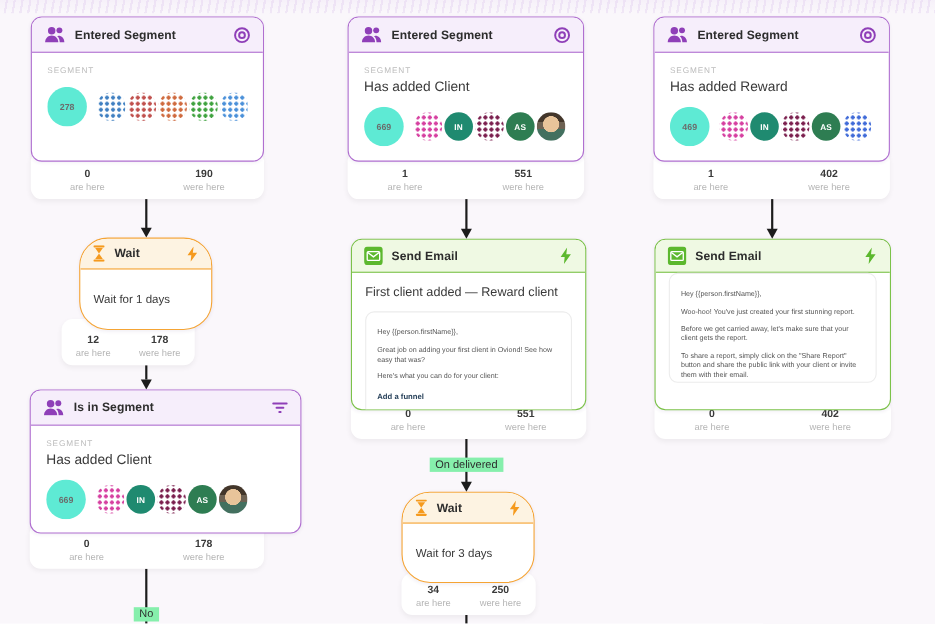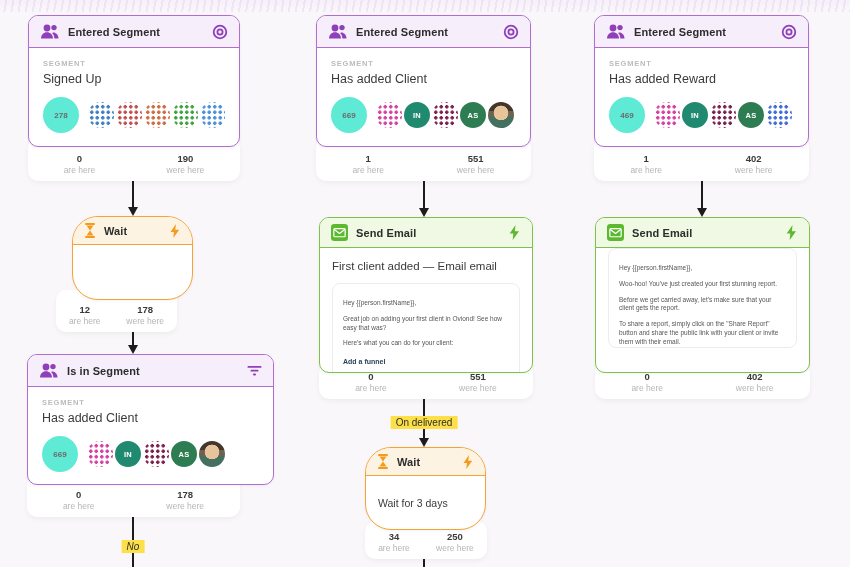--- a/index.html
+++ b/index.html
@@ -25,21 +25,21 @@
   .node-header{
     display:flex; align-items:center; gap:8px; padding:0 11px;
     border-bottom:1.5px solid; height:32px;
   }
   .purple>.node-header{ background:#f6eefb; border-color:#b06fd0; }
   .orange>.node-header{ background:#fdf3e2; border-color:#f5a434; height:28px; }
   .green>.node-header { background:#eff9e3; border-color:#7cc24a; height:30px; }
   .node-title{ font-weight:bold; font-size:11px; color:#2d2d2d; flex:1; letter-spacing:.1px; }
   .hicon{ display:flex; align-items:center; }
   .node-body{ padding:11px 14px 0 14px; }
-  .seg-label{ font-size:7.5px; letter-spacing:.8px; color:#bcbcbc; margin-bottom:4px;font-weight:bold; }
+  .seg-label{ font-size:7.5px; letter-spacing:.8px; color:#bcbcbc; margin-bottom:4px; }
   .seg-value{ font-size:12.5px; color:#3a3a3a; }
   
   .avatar-row{ display:flex; align-items:center; margin-top:11px; height:36px; overflow:hidden; }
   .count-badge{
     width:36px; height:36px; border-radius:50%; background:#5eead4; flex:none;
     display:flex; align-items:center; justify-content:center;
     font-size:8px; font-weight:bold; color:#6b6b6b; margin-right:9px;
   }
   .avatar{
     width:26px; height:26px; border-radius:50%; flex:none; margin-right:2px;
@@ -74,21 +74,21 @@
   .stat-label{ font-size:8.5px; color:#b5b5b5; margin-top:1px; }
   
   .edge-line{ position:absolute; width:1.5px; background:#1c1c1c; z-index:0; }
   .arrowhead{
     position:absolute; width:0; height:0; z-index:0;
     border-left:5px solid transparent; border-right:5px solid transparent;
     border-top:9px solid #1c1c1c;
   }
   .edge-label{
     position:absolute; z-index:3; transform:translateX(-50%);
-    background:#fde047; padding:1px 5px; font-size:10px; color:#2d2d2d; white-space:nowrap;
+    background:#86efac; padding:1px 5px; font-size:10px; color:#2d2d2d; white-space:nowrap;
   }
   svg{ display:block; }
 </style>
 </head>
 <body>
 
 <div id="canvas">
   <div class="top-deco"></div>
 
   <div class="stats" style="left:28px; top:137px; width:212px; height:44px;">
@@ -115,21 +115,20 @@
       <span class="node-title">Entered Segment</span>
       <span class="hicon">
         <svg width="16" height="16" viewBox="0 0 16 16" fill="none" stroke="#8f3fb8">
             <circle cx="8" cy="8" r="6.3" stroke-width="1.8"></circle>
             <circle cx="8" cy="8" r="2.6" stroke-width="1.8"></circle>
           </svg>
       </span>
     </div>
     <div class="node-body">
       <div class="seg-label">SEGMENT</div>
-      <div class="seg-value">Signed Up</div>
       <div class="avatar-row">
         <span class="count-badge">278</span>
         <span style="display:flex;">
             <span class="avatar pattern" style="background-image: radial-gradient(rgb(63, 127, 193) 1.6px, transparent 1.9px); background-size: 5.5px 5.5px;"></span>
             <span class="avatar pattern" style="background-image: radial-gradient(rgb(192, 80, 77) 1.6px, transparent 1.9px); background-size: 5.5px 5.5px;"></span>
             <span class="avatar pattern" style="background-image: radial-gradient(rgb(207, 106, 62) 1.6px, transparent 1.9px); background-size: 5.5px 5.5px;"></span>
             <span class="avatar pattern" style="background-image: radial-gradient(rgb(62, 162, 62) 1.6px, transparent 1.9px); background-size: 5.5px 5.5px;"></span>
             <span class="avatar pattern" style="background-image: radial-gradient(rgb(74, 144, 217) 1.6px, transparent 1.9px); background-size: 5.5px 5.5px;"></span>
           </span>
       </div>
@@ -160,20 +159,21 @@
             <path d="M6 7.5l3.5 5h-7z"></path>
           </svg>
       </span>
       <span class="node-title">Wait</span>
       <span class="hicon">
         <svg width="12" height="14" viewBox="0 0 12 14" fill="#f59a1e">
             <path d="M7 0 1.5 8h3.4L4.3 14l5.9-8.2H6.3z"></path>
           </svg>
       </span>
     </div>
+    <div class="wait-body">Wait for 1 days</div>
   </div>
 
   <div class="edge-line" style="left:132px; top:332px; height:13px;"></div>
   <div class="arrowhead" style="left:128px; top:345px;"></div>
 
   <div class="stats" style="left:27px; top:475px; width:213px; height:42px;">
     <div class="stat">
         <div class="stat-num">0</div>
         <div class="stat-label">are here</div>
       </div>
@@ -212,21 +212,21 @@
             <span class="avatar initials" style="background: rgb(31, 138, 112);">IN</span>
             <span class="avatar pattern" style="background-image: radial-gradient(rgb(123, 31, 78) 1.6px, transparent 1.9px); background-size: 5.5px 5.5px;"></span>
             <span class="avatar initials" style="background: rgb(46, 125, 82);">AS</span>
             <span class="avatar photo"></span>
           </span>
       </div>
     </div>
   </div>
 
   <div class="edge-line" style="left:132px; top:517px; height:50px;"></div>
-  <div class="edge-label" style="left:133px; top:540px;font-style:italic;">No</div>
+  <div class="edge-label" style="left:133px; top:552px;">No</div>
 
   <div class="stats" style="left:316px; top:137px; width:215px; height:44px;">
     <div class="stat">
         <div class="stat-num">1</div>
         <div class="stat-label">are here</div>
       </div>
     <div class="stat">
         <div class="stat-num">551</div>
         <div class="stat-label">were here</div>
       </div>
@@ -290,21 +290,21 @@
           </svg>
       </span>
       <span class="node-title">Send Email</span>
       <span class="hicon">
         <svg width="13" height="15" viewBox="0 0 12 14" fill="#5cb82e">
             <path d="M7 0 1.5 8h3.4L4.3 14l5.9-8.2H6.3z"></path>
           </svg>
       </span>
     </div>
     <div class="node-body email1-body" style="padding:0 12px;">
-      <div class="email-subject">First client added — Email email</div>
+      <div class="email-subject">First client added — Reward client</div>
       <div class="email-preview">
         <p>Hey {{person.firstName}},</p>
         <p>Great job on adding your first client in Oviond! See how easy that was?</p>
         <p>Here's what you can do for your client:</p>
         <div class="email-cta">Add a funnel</div>
       </div>
     </div>
   </div>
 
   <div class="edge-line" style="left:423px; top:399px; height:40px;"></div>

